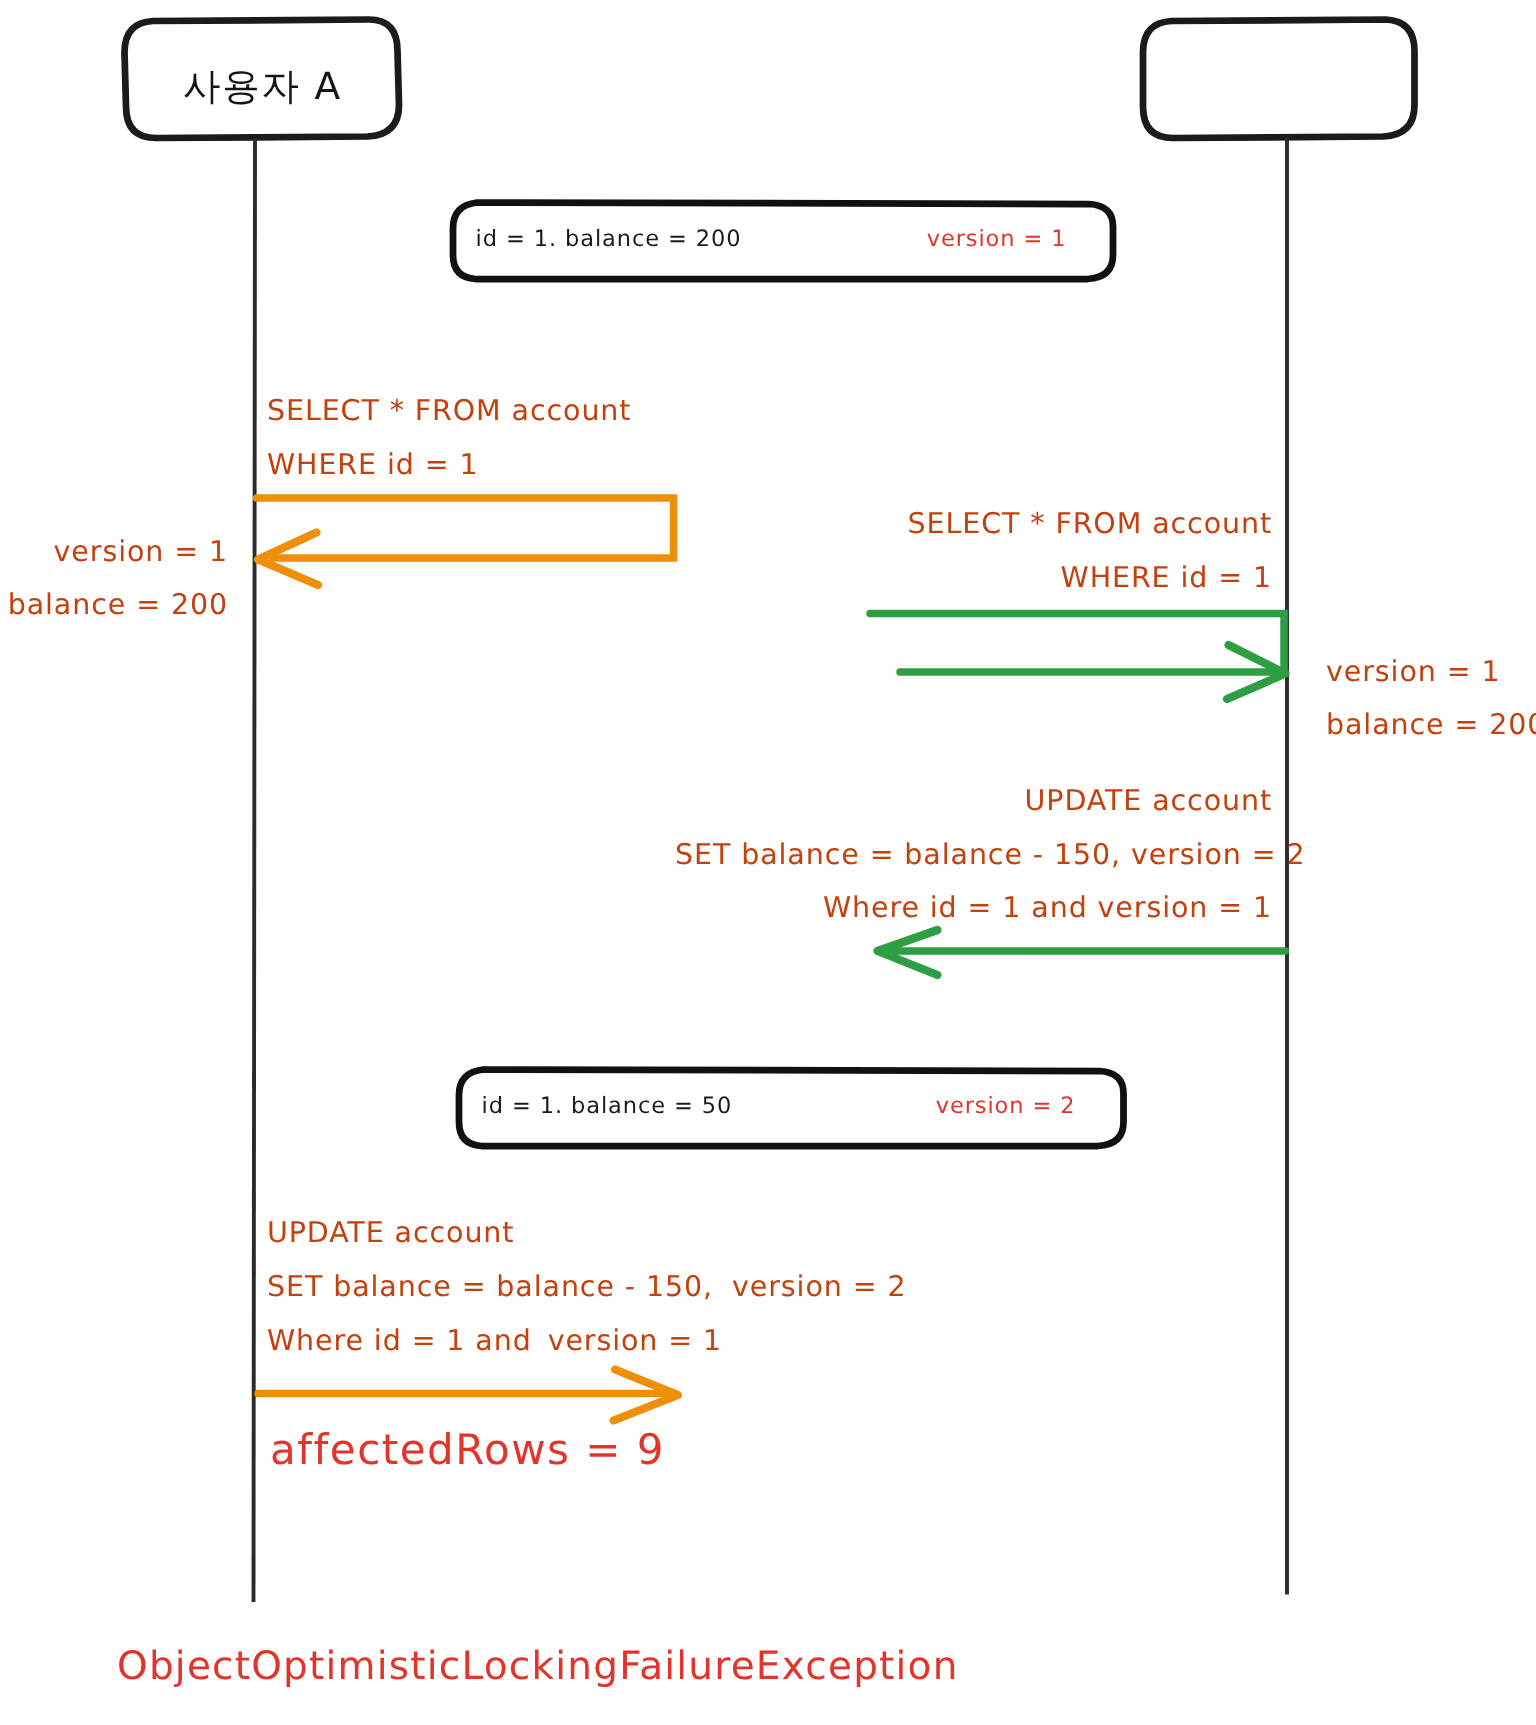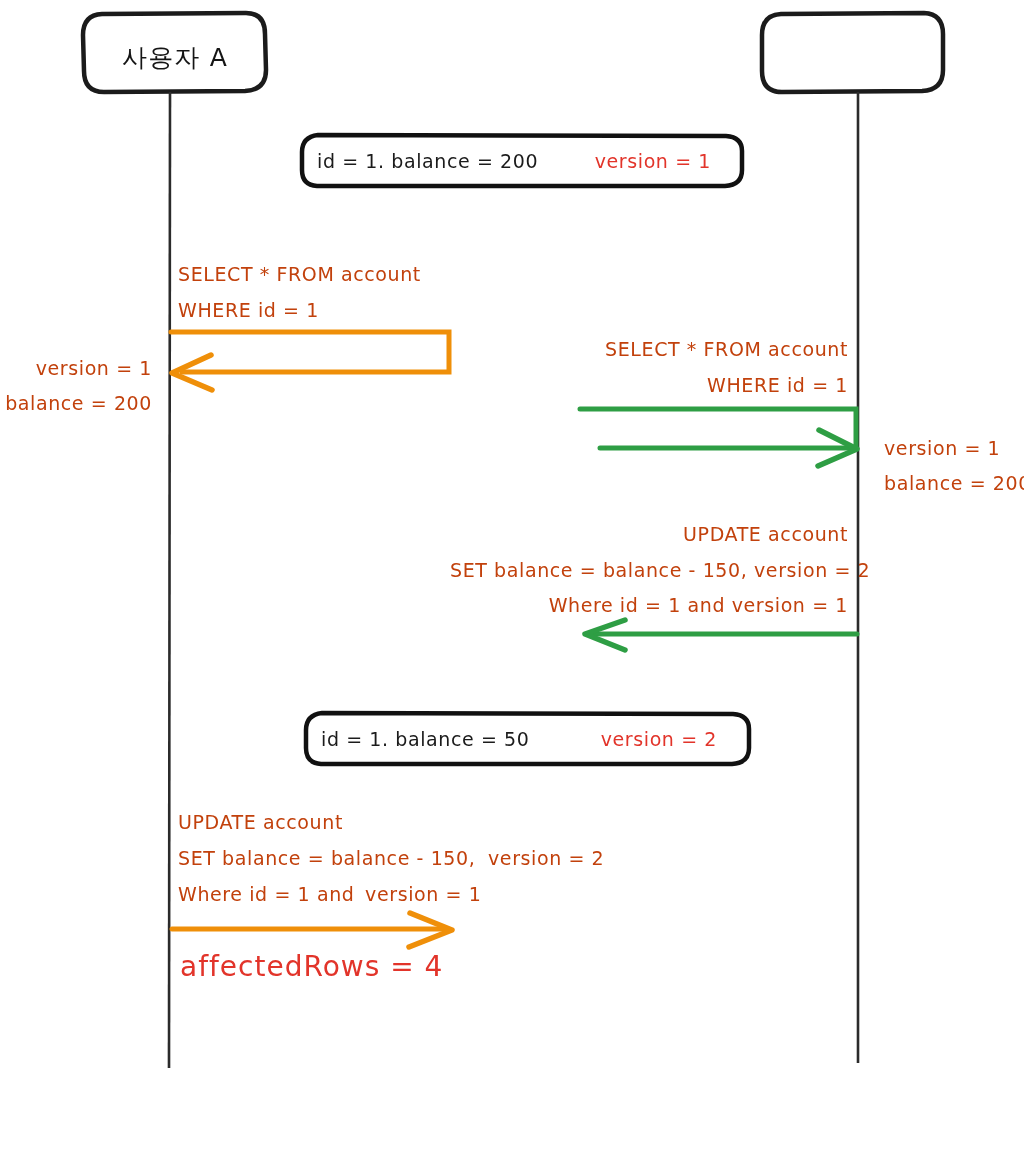--- a/index.html
+++ b/index.html
@@ -43,21 +43,21 @@
     font-size: 25px;
     letter-spacing: 1.2px;
     color: #151515;
     white-space: nowrap;
     text-align: center;
   }
   .dbrow {
     position: absolute;
     display: flex;
     align-items: center;
-    font-size: 19px;
+    font-size: 15px;
     letter-spacing: 0.6px;
     white-space: nowrap;
   }
   .dbrow .ver { color: #e2342a; }
   .big-red {
     position: absolute;
     font-size: 28px;
     letter-spacing: 1px;
     color: #e2342a;
     white-space: nowrap;
@@ -158,16 +158,17 @@
   <div class="txt" style="left:178px; top:849px;">
     <span>SET balance = balance - 150,</span>
     <span class="red" style="margin-left:6px;">version = 2</span>
   </div>
 
   <div class="txt" style="left:178px; top:885px;">
     <span>Where id = 1 and</span>
     <span class="red" style="margin-left:4px;">version = 1</span>
   </div>
 
-  <div class="big-red" style="left:180px; top:950px;">affectedRows = 4</div>
+  <div class="big-red" style="left:180px; top:950px;">affectedRows = 9</div>
 
+  <div class="exception" style="left:78px; top:1096px;">ObjectOptimisticLockingFailureException</div>
 
 </div>
 
 </body></html>

